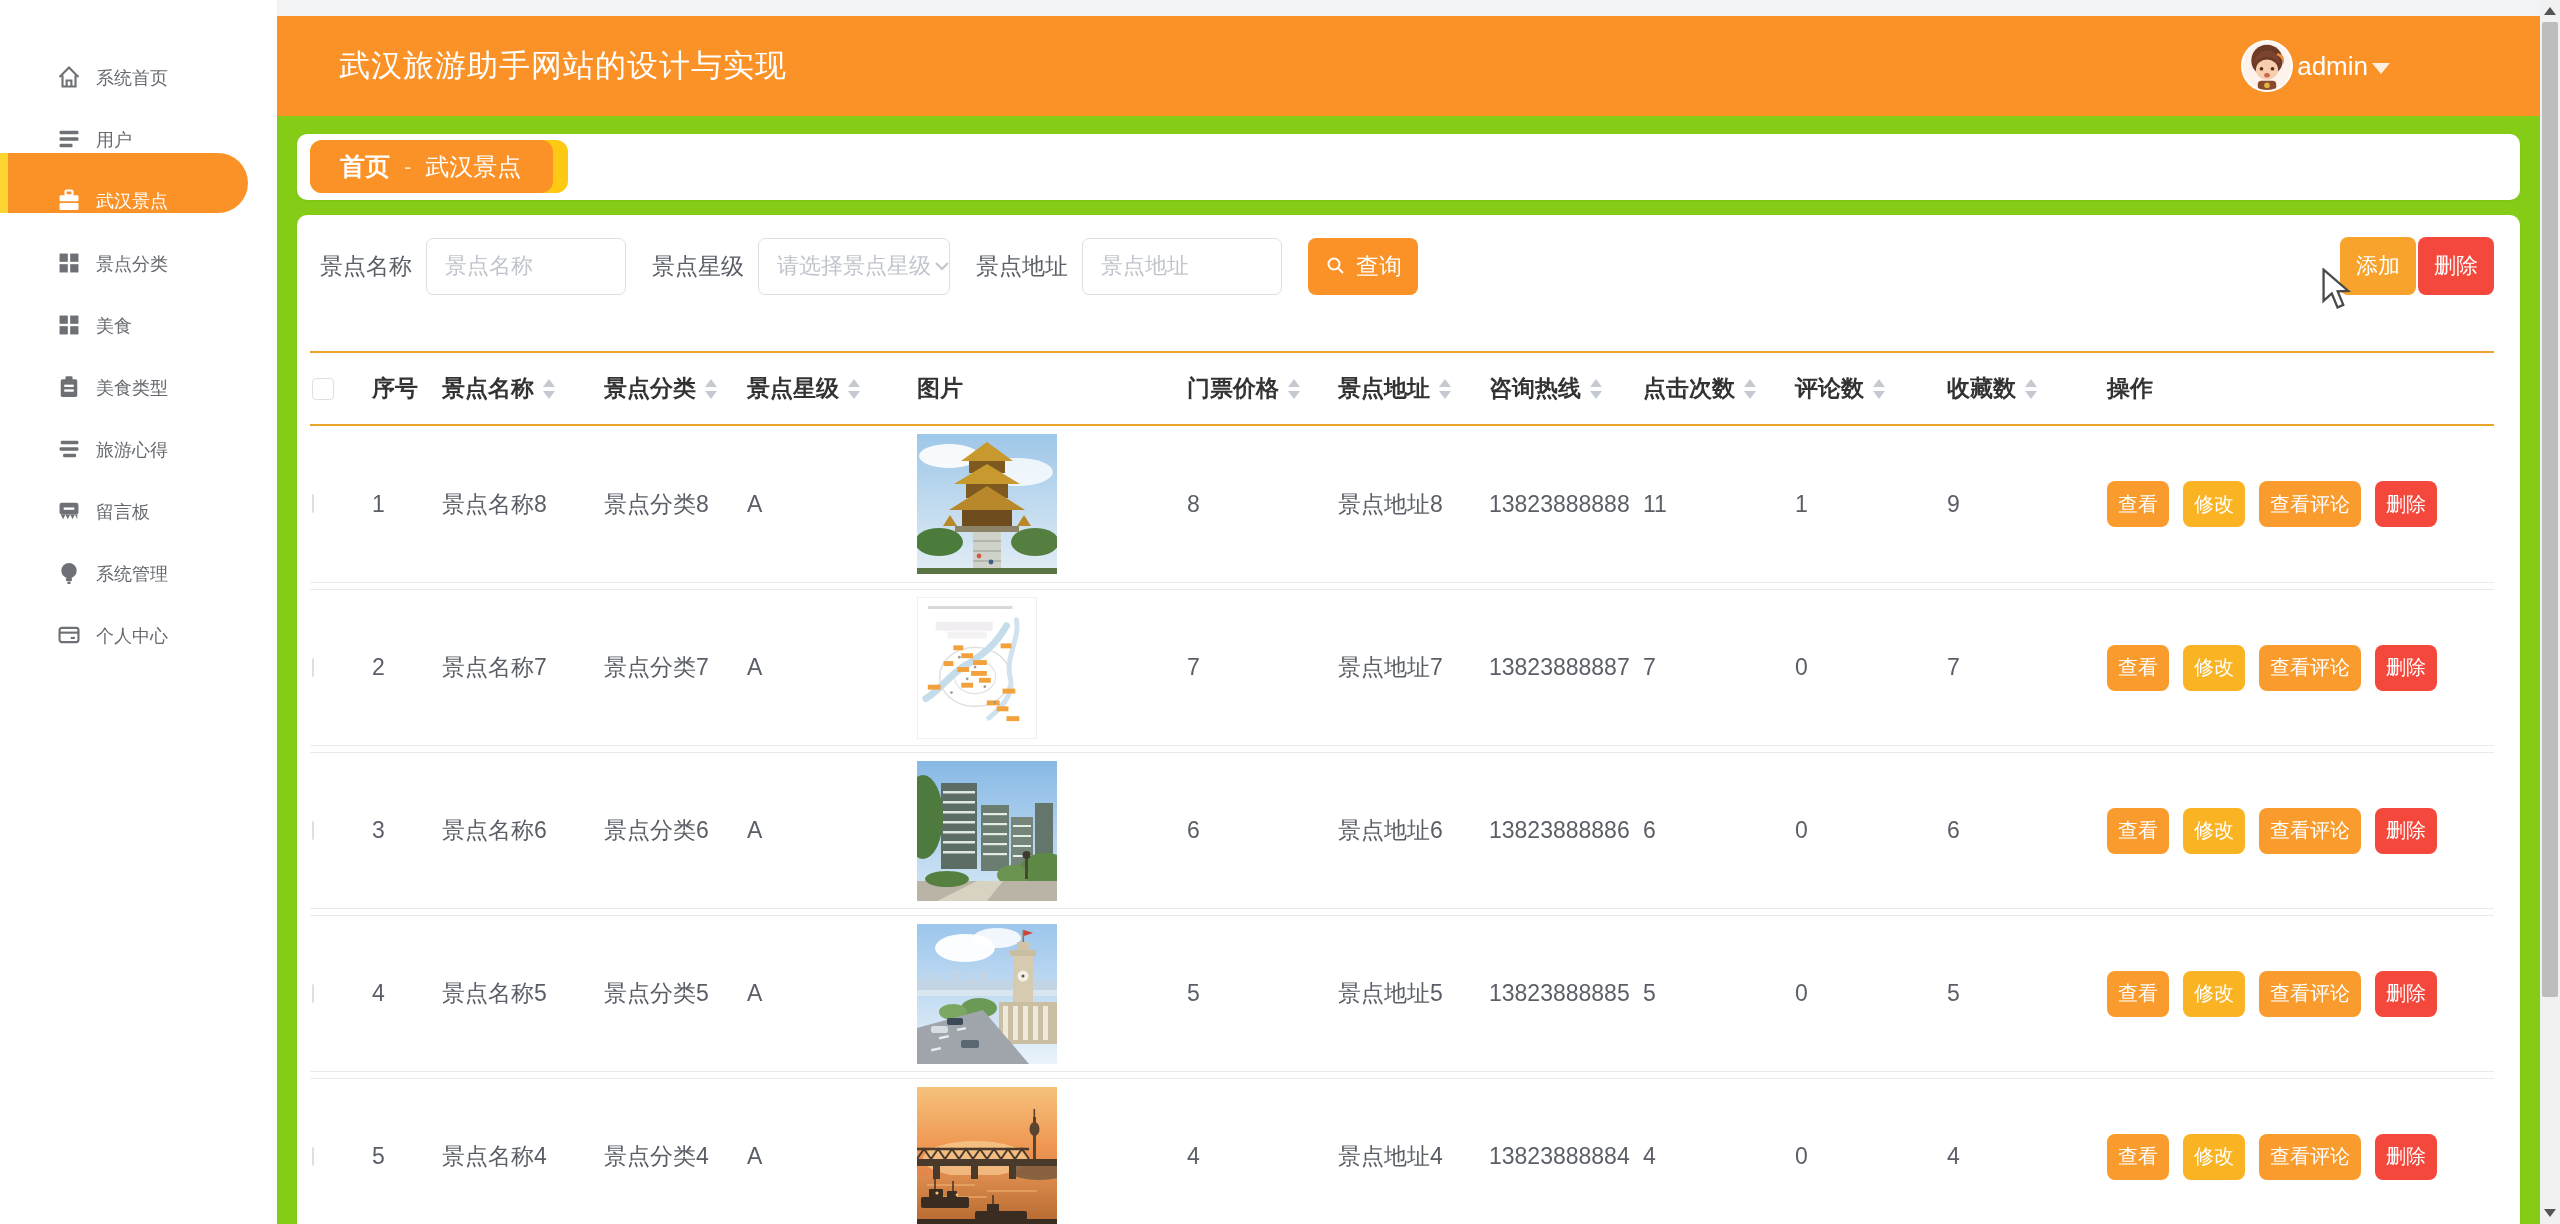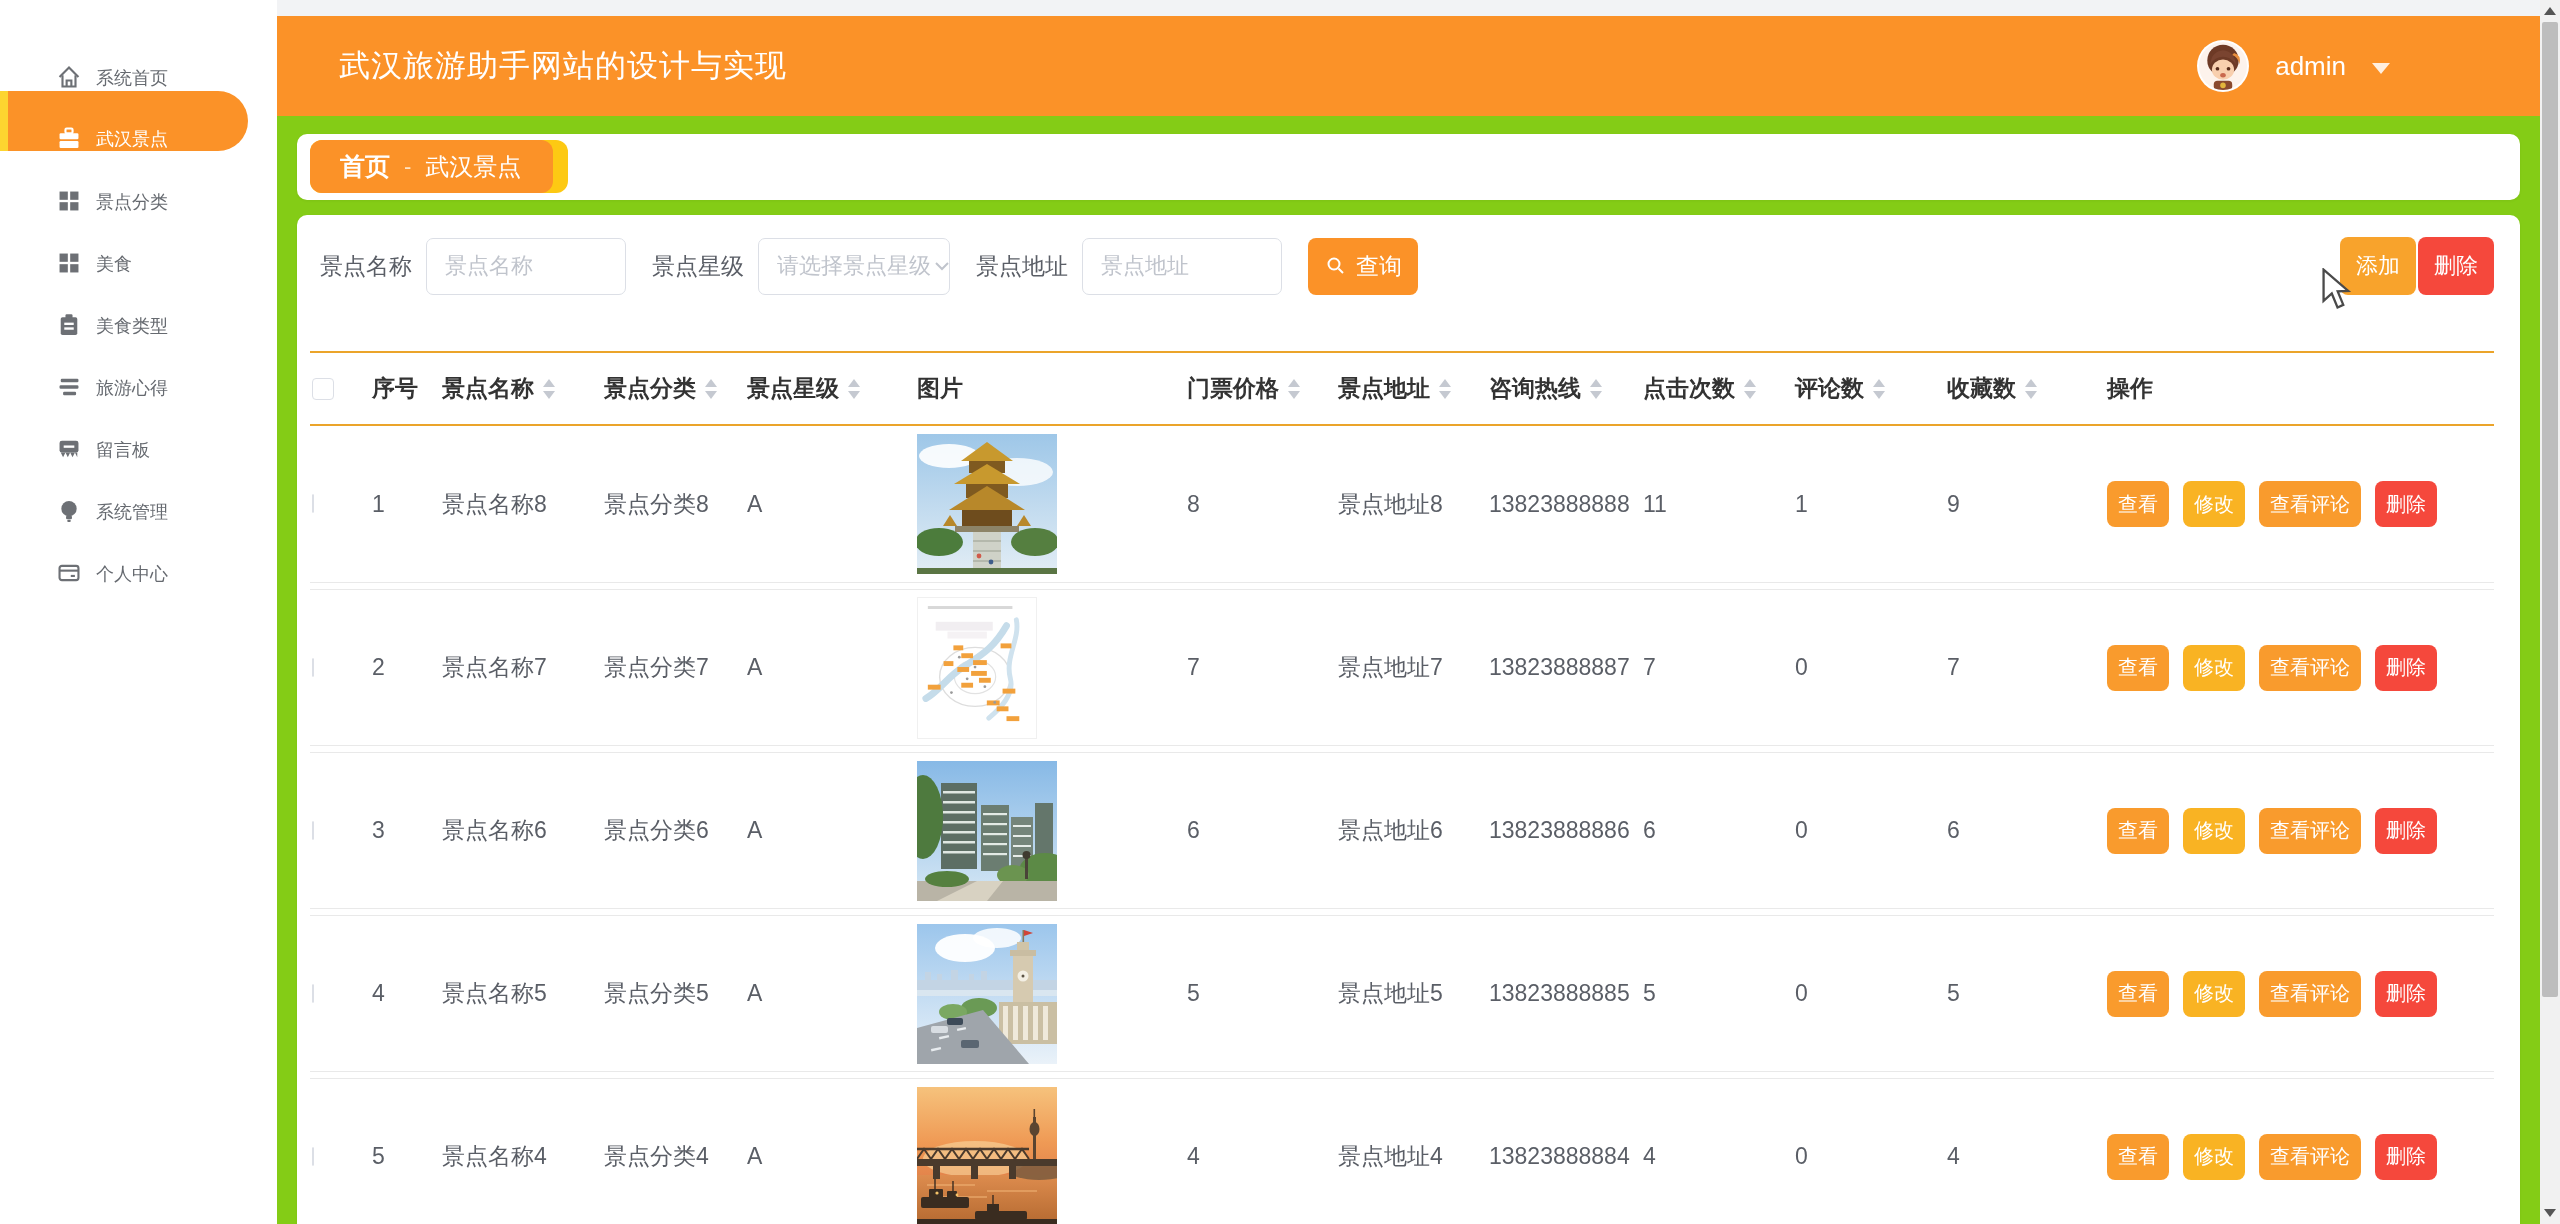--- a/index.html
+++ b/index.html
@@ -11,21 +11,21 @@
   .side-item { height:62px; display:flex; align-items:flex-end; padding-left:56px; color:#666a70; font-size:18px; cursor:pointer; }
   .side-item:first-child { margin-top:28px; }
   .side-item .icon { width:26px; height:26px; margin-right:14px; display:inline-flex; color:#6d7075; flex:0 0 26px; }
   .side-item .icon svg { width:100%; height:100%; }
   .side-item.active { width:248px; background:#fb9228; color:#ffffff; border-radius:0 31px 31px 0; border-left:8px solid #fdd530; padding-left:48px; height:60px; margin:1px 0; }
   .side-item.active .icon { color:#ffffff; }
 
   
   .topbar { position:absolute; left:277px; top:16px; right:20px; height:100px; background:#fb9228; display:flex; align-items:center; z-index:4; }
   .topbar-title { color:#ffffff; font-size:31px; font-weight:500; padding-left:62px; letter-spacing:1px; }
-  .userbox { position:absolute; right:150px; top:0; height:100px; display:flex; align-items:center; gap:26px; cursor:pointer; }
+  .userbox { position:absolute; right:150px; top:0; height:100px; display:flex; align-items:center; gap:4px; cursor:pointer; }
   .avatar { width:52px; height:52px; border-radius:50%; background:#fff; overflow:hidden; border:2px solid rgba(255,255,255,.85); }
   .username { color:#ffffff; font-size:26px; }
   .user-caret { width:0; height:0; border-left:9px solid transparent; border-right:9px solid transparent; border-top:11px solid rgba(255,255,255,.85); margin-top:4px; }
 
   
   .content { position:absolute; left:277px; top:100px; right:20px; bottom:0; background:#84cc16; padding:34px 20px 0 20px; }
   .crumb-card { background:#ffffff; border-radius:10px; height:66px; box-shadow:0 1px 3px rgba(0,0,0,.05); padding:6px 0 0 13px; margin-bottom:15px; }
   .crumb-wrap { display:inline-block; background:#fdc913; border-radius:12px; }
   .crumb-pill { display:inline-flex; align-items:center; background:#fb9228; border-radius:12px; height:53px; padding:0 32px 0 30px; margin-right:15px; gap:14px; }
   .crumb-home { color:#ffffff; font-size:25px; font-weight:700; }
@@ -87,20 +87,30 @@
 <aside class="sidebar">
   <div class="side-item">
     <span class="icon">
         <svg viewBox="0 0 22 22" fill="none" stroke="currentColor" stroke-width="1.8">
           <path d="M3 11 L11 3 L19 11"></path>
           <path d="M5.5 9.5 V19 H16.5 V9.5"></path>
           <path d="M9 19 V14 H13 V19"></path>
         </svg>
       </span>
     <span>系统首页</span>
+  </div>
+  <div class="side-item">
+    <span class="icon">
+        <svg viewBox="0 0 22 22" fill="currentColor">
+          <rect x="3" y="4" width="16" height="3" rx="1"></rect>
+          <rect x="3" y="9.5" width="16" height="3" rx="1"></rect>
+          <rect x="3" y="15" width="11" height="3" rx="1"></rect>
+        </svg>
+      </span>
+    <span>用户</span>
   </div>
   <div class="side-item active">
     <span class="icon">
         <svg viewBox="0 0 22 22" fill="currentColor">
           <rect x="8" y="3" width="6" height="4" rx="1" fill="none" stroke="currentColor" stroke-width="1.8"></rect>
           <rect x="3" y="7" width="16" height="5" rx="1"></rect>
           <rect x="3" y="13.5" width="16" height="6" rx="1"></rect>
         </svg>
       </span>
     <span>武汉景点</span>

